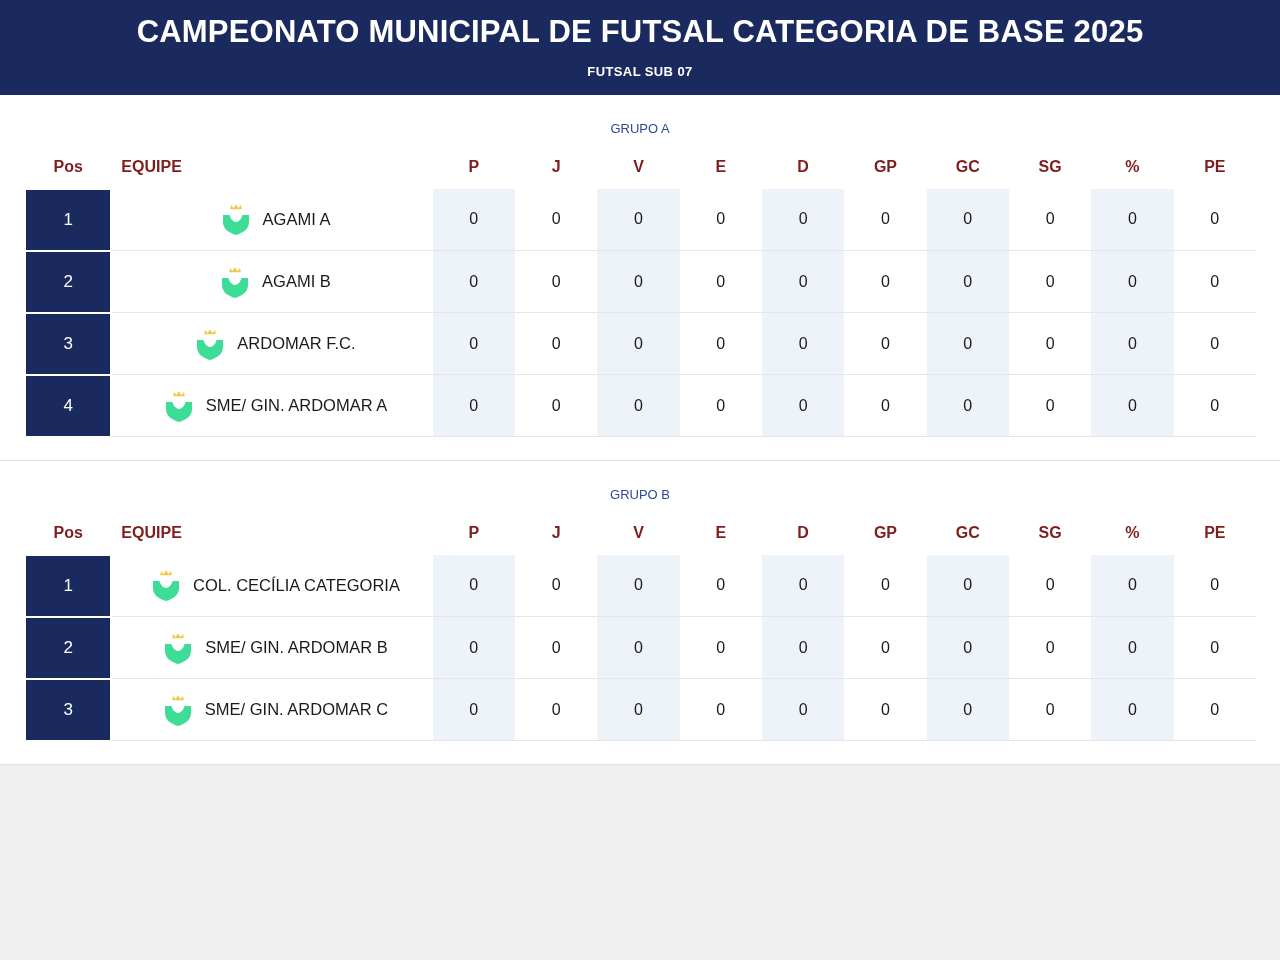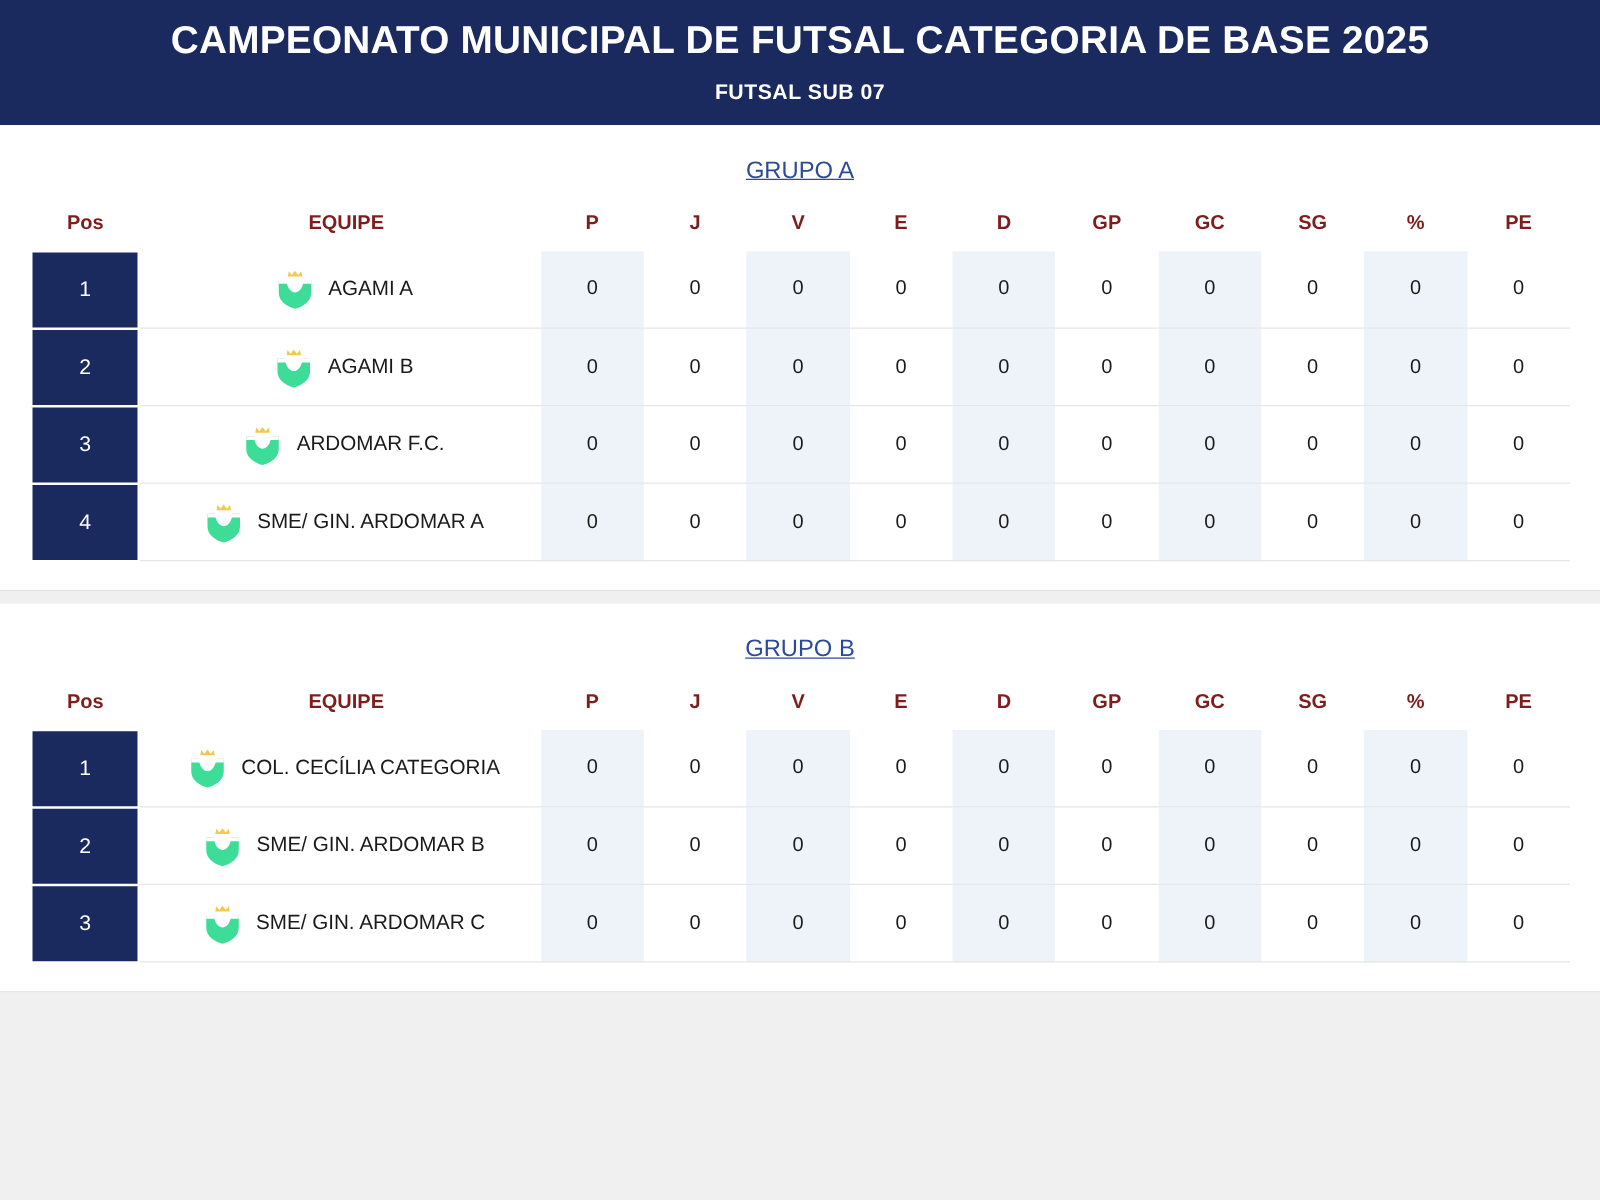--- a/index.html
+++ b/index.html
@@ -24,57 +24,56 @@
     padding: 14px 10px 16px 10px;
     text-align: center;
   }
   .header-title {
     font-size: 31px;
     font-weight: bold;
     letter-spacing: 0.2px;
     line-height: 1.15;
   }
   .header-subtitle {
-    font-size: 17px;
+    font-size: 13px;
     font-weight: bold;
     margin-top: 14px;
     letter-spacing: 0.4px;
   }
   .panel {
     background: #ffffff;
     margin: 0;
     border-bottom: 1px solid #e2e2e2;
     padding: 26px 0 22px 0;
   }
-  .panel + .panel { margin-top: 10px; }
+  .panel + .panel { }
   .group-title {
     text-align: center;
     color: #2c4a9a;
-    font-size: 19px;
+    font-size: 13px;
     margin-bottom: 16px;
-    text-decoration: underline;
   }
   table.standings {
     width: 1232px;
     margin: 0 auto;
     border-collapse: collapse;
     table-layout: fixed;
   }
   table.standings col.c-pos { width: 86px; }
   table.standings col.c-team { width: 320px; }
   table.standings col.c-stat { width: 82px; }
   thead th {
     font-size: 16px;
     color: #7f1d1d;
     font-weight: bold;
     padding: 6px 0 12px 0;
     text-align: center;
   }
   thead th.th-pos { text-align: center; }
-  thead th.th-team { text-align: center; padding-left: 10px; }
+  thead th.th-team { text-align: left; padding-left: 10px; }
   tbody tr { border-bottom: 1px solid #e6e6e6; }
   tbody tr:last-child { border-bottom: 1px solid #e6e6e6; }
   td.pos-cell {
     background: #1b2a5e;
     color: #ffffff;
     text-align: center;
     font-size: 17px;
     height: 62px;
     vertical-align: middle;
     border: 2px solid #ffffff;

